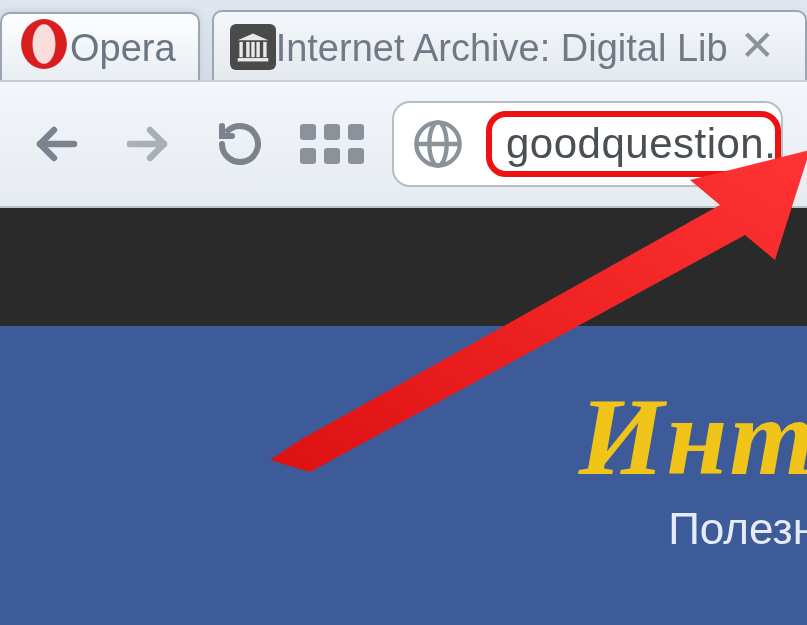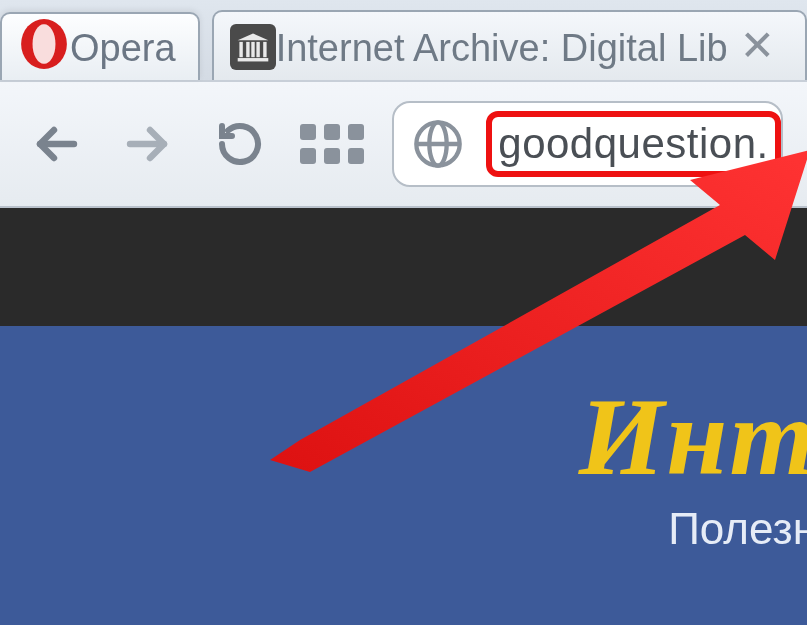--- a/index.html
+++ b/index.html
@@ -115,31 +115,30 @@
       width: 60px; height: 60px;
       border-radius: 50%;
       display: flex; align-items: center; justify-content: center;
       flex-shrink: 0;
       margin-right: 18px;
     }
     .globe svg { width: 52px; height: 52px; }
     .url-box {
       height: 66px;
       border: 6px solid #e11;
-      border-radius: 12px;
+      border-radius: 20px;
       padding: 0 14px;
       display: flex; align-items: center;
       font-size: 42px;
       color: #4a4f55;
       letter-spacing: .5px;
       flex: 1;
       min-width: 0;
       overflow: hidden;
       white-space: nowrap;
-      justify-content: center;
     }
     
     .page {
       position: relative;
       height: calc(625px - 80px - 128px);
       overflow: hidden;
       text-decoration: underline;
     }
     .band-dark {
       height: 118px;

